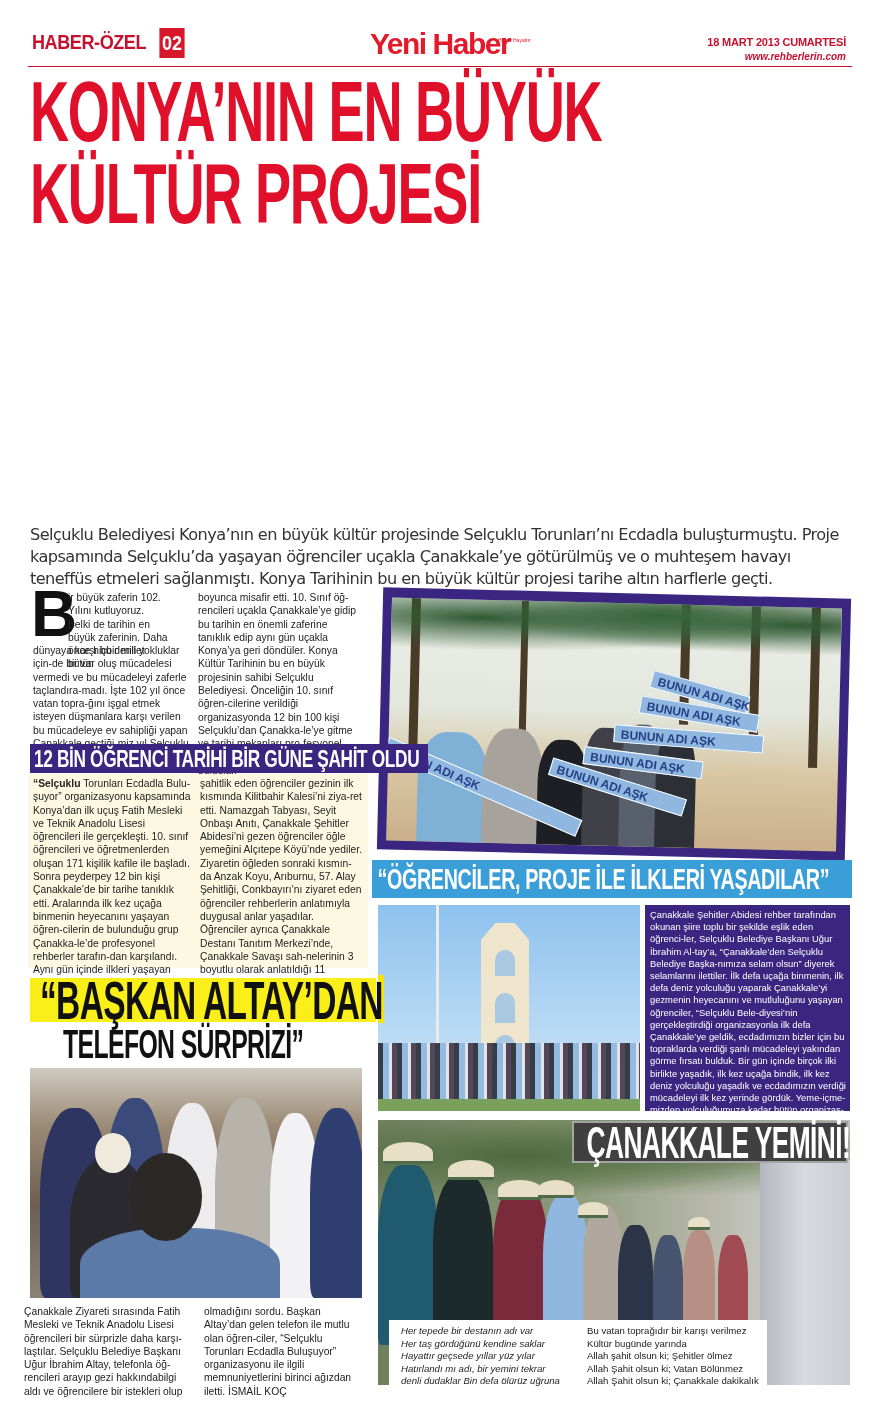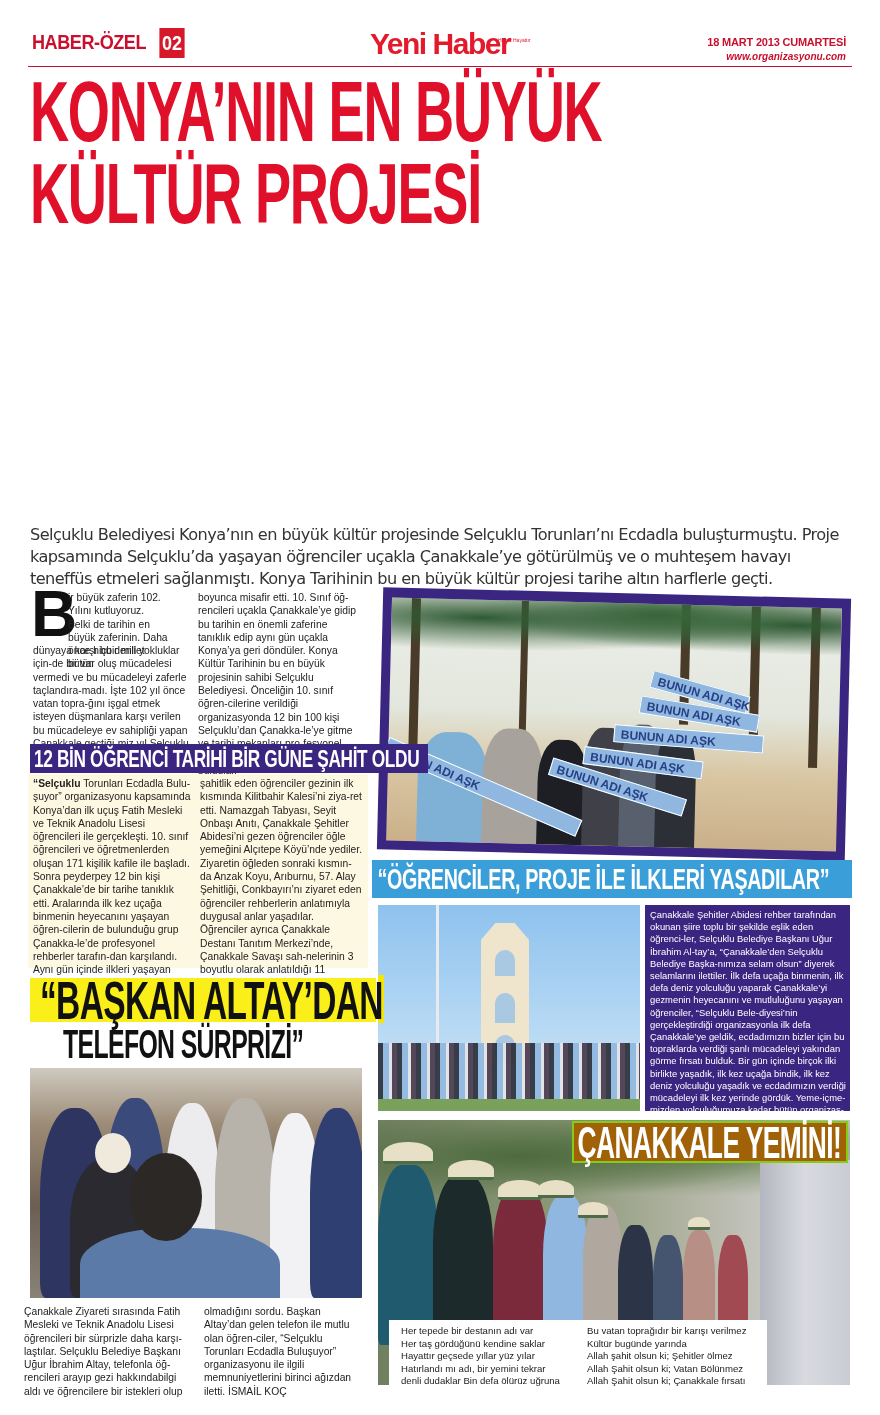--- a/index.html
+++ b/index.html
@@ -90,36 +90,36 @@
   
   .a3-col1 { left: 24px; top: 1305px; width: 168px; }
   .a3-col2 { left: 204px; top: 1305px; width: 160px; }
 
   
   .photo5 { left: 378px; top: 1120px; width: 472px; height: 265px; overflow: hidden; background: linear-gradient(90deg, #6f7f5f 0%, #8d9a79 40%, #b7b8aa 70%, #d9dade 100%); }
   .photo5 .canopy { position: absolute; left: 0; right: 0; top: 0; height: 90px; background: radial-gradient(ellipse at 30% 40%, #4d6a3e 0%, transparent 55%), radial-gradient(ellipse at 70% 30%, #5e7b4b 0%, transparent 55%); }
   .photo5 .wall { position: absolute; right: 0; top: 40px; width: 90px; height: 225px; background: linear-gradient(90deg, #b4b7c0 0%, #d8dae0 50%, #c9ccd3 100%); }
   .photo5 .girl { position: absolute; bottom: 40px; border-radius: 40% 40% 5% 5%; }
   .photo5 .hat { position: absolute; background: #e7e0c7; border-radius: 50% 50% 10% 10%; border-bottom: 3px solid #4f6b4a; }
-  .yemin { left: 572px; top: 1121px; width: 276px; height: 42px; background: #a16207; border: 2px solid #84cc16; z-index: 3; }
+  .yemin { left: 572px; top: 1121px; width: 276px; height: 42px; background: #404040; border: 2px solid #a3a3a3; z-index: 3; padding-left: 9px; }
   .yemin span { display: block; color: #fff; font-weight: bold; font-size: 44px; line-height: 40px; padding-left: 6px; white-space: nowrap; transform: scaleX(0.6); transform-origin: left; letter-spacing: -1px; }
   .poem-box { left: 389px; top: 1320px; width: 378px; height: 70px; background: #ffffff; z-index: 3; }
   .poem { font-size: 9.6px; line-height: 12.6px; color: #222; z-index: 4; white-space: nowrap; }
-  .poem-l { left: 401px; top: 1325px; }
+  .poem-l { left: 401px; top: 1325px; font-style: italic; }
   .poem-r { left: 587px; top: 1325px; }
 </style>
 </head>
 <body>
 
 <div class="abs section-label">HABER-ÖZEL</div>
 <div class="abs page-no">02</div>
 <div class="abs logo">Yeni Haber</div>
 <div class="abs logo-tag">Haber Hayattır</div>
 <div class="abs date">18 MART 2013 CUMARTESİ</div>
-<div class="abs website">www.organizasyonu.com</div>
+<div class="abs website">www.rehberlerin.com</div>
 <div class="abs header-rule"></div>
 
 <div class="abs hero">
   <div class="sky"></div>
   <div class="trees-left"></div>
   <div class="trees-right"></div>
   <div class="monument"></div>
   <div class="monument-gap"></div>
   <div class="monument-flag"></div>
   <div id="flags">
@@ -291,14 +291,14 @@
     <div>Her taş gördüğünü kendine saklar</div>
     <div>Hayattır geçsede yıllar yüz yılar</div>
     <div>Hatırlandı mı adı, bir yemini tekrar</div>
     <div>denli dudaklar Bin defa ölürüz uğruna</div>
   </div>
 <div class="abs poem poem-r" id="poemR">
     <div>Bu vatan toprağıdır bir karışı verilmez</div>
     <div>Kültür bugünde yarında</div>
     <div>Allah şahit olsun ki; Şehitler ölmez</div>
     <div>Allah Şahit olsun ki; Vatan Bölünmez</div>
-    <div>Allah Şahit olsun ki; Çanakkale fırsatı</div>
+    <div>Allah Şahit olsun ki; Çanakkale dakikalık</div>
   </div>
 
 </body></html>

